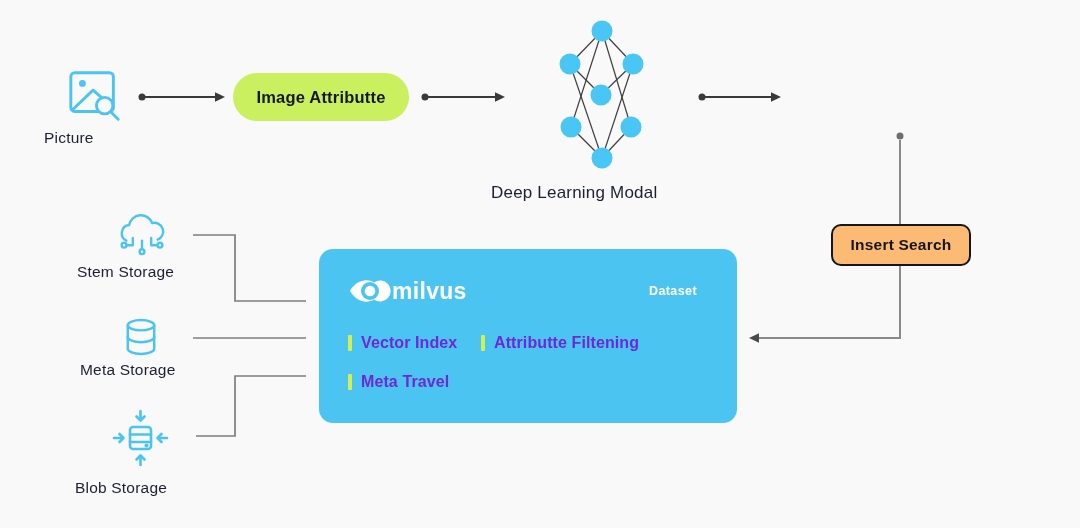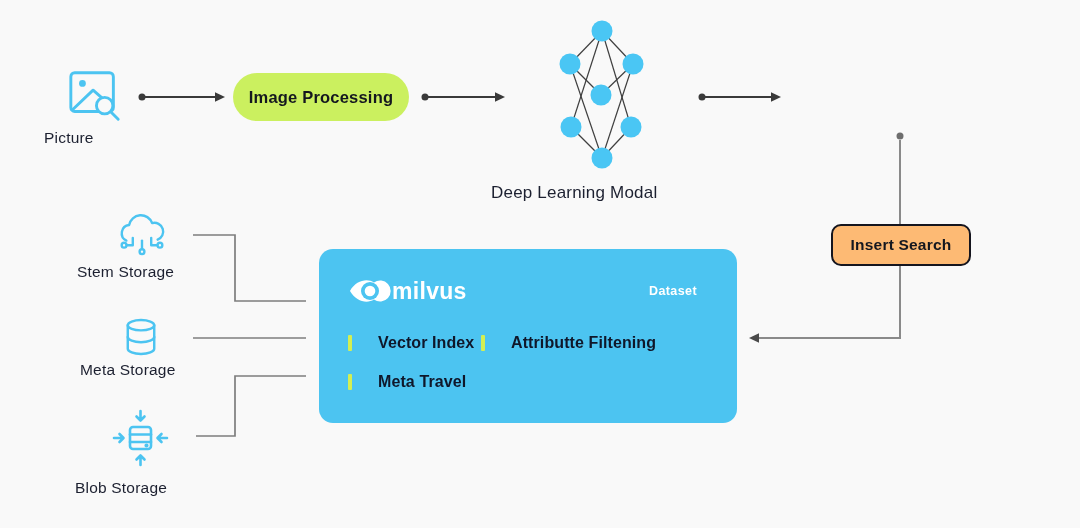--- a/index.html
+++ b/index.html
@@ -26,22 +26,22 @@
     font-size:15.5px;font-weight:700;color:#14171f;letter-spacing:.2px;
   }
   .milvus-box{
     position:absolute;left:319px;top:249px;width:418px;height:174px;
     background:#4cc4f1;border-radius:14px;
   }
   .logo-row{position:absolute;left:29px;top:26px;display:flex;align-items:center;gap:0;}
   .brand{font-size:23px;font-weight:700;color:#ffffff;letter-spacing:.3px;line-height:32px;}
   .tag{position:absolute;right:40px;top:35px;font-size:12.5px;font-weight:600;color:#ffffff;letter-spacing:.4px;}
   .feature{
-    position:absolute;display:flex;align-items:center;gap:26px;
-    font-size:16px;font-weight:700;color:#0f172a;letter-spacing:.1px;white-space:nowrap;text-align:right;
+    position:absolute;display:flex;align-items:center;gap:9px;
+    font-size:16px;font-weight:700;color:#6d28d9;letter-spacing:.1px;white-space:nowrap;text-align:right;
   }
   .feature .tick{width:4px;height:16px;background:#d3ef52;border-radius:1px;flex:0 0 auto;}
   .blue-icon{stroke:#4cc4f1;fill:none;stroke-width:3;stroke-linecap:round;stroke-linejoin:round;}
 </style>
 </head>
 <body>
 
 <div id="app">
 
   <svg id="wires" width="1080" height="528" viewBox="0 0 1080 528">
@@ -103,21 +103,21 @@
     <svg width="58" height="58" viewBox="0 0 60 60" class="blue-icon">
       <rect x="5" y="7" width="44" height="40" rx="4"></rect>
       <circle cx="17" cy="18" r="3.5" fill="#4cc4f1" stroke="none"></circle>
       <path d="M7 45 L28 25 L44 39"></path>
       <circle cx="40" cy="41" r="8.5" fill="#f9f9f9"></circle>
       <line x1="46.5" y1="47.5" x2="54" y2="55"></line>
     </svg>
   </div>
   <div class="abs node-label" style="left:44px;top:129px;width:100px;">Picture</div>
 
-  <div class="pill" style="left:233px;top:73px;width:176px;height:48px;">Image Processing</div>
+  <div class="pill" style="left:233px;top:73px;width:176px;height:48px;">Image Attributte</div>
 
   <div class="abs node-label" style="left:491px;top:184px;width:220px;font-size:17px;">Deep Learning Modal</div>
 
 
   <div class="insearch" style="left:831px;top:224px;width:136px;height:38px;">Insert Search</div>
 
   <div class="milvus-box">
     <div class="logo-row">
       <span style="display:flex;">
         <svg width="44" height="32" viewBox="0 0 44 32">

